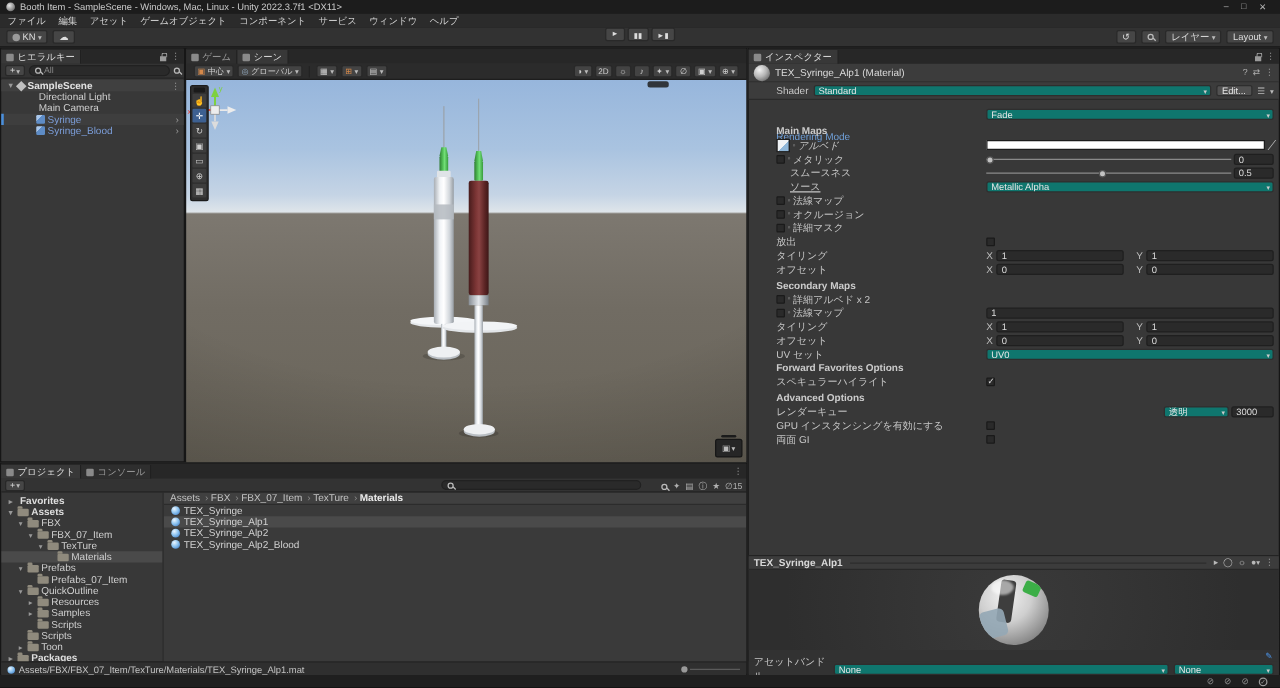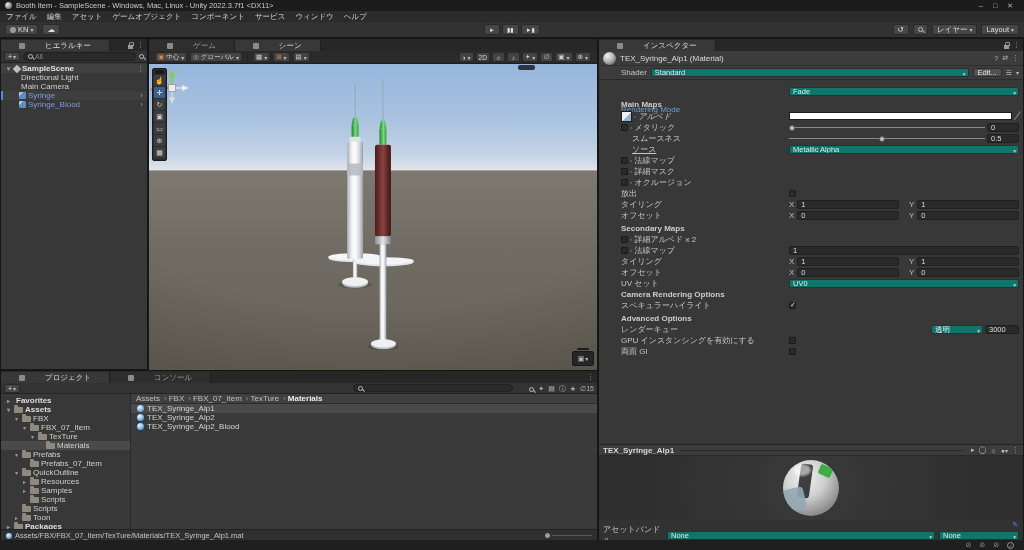--- a/index.html
+++ b/index.html
@@ -9,54 +9,54 @@
 
   
   .titlebar{position:absolute;top:0;left:0;right:0;height:11px;background:#1c1c1c;
             display:flex;align-items:center;gap:4px;padding:0 5px;font-size:7.5px;color:#c9c9c9;}
   .unity-logo{width:7px;height:7px;border-radius:50%;background:radial-gradient(circle at 35% 35%,#e8e8e8,#7a7a7a 70%,#4a4a4a);}
   .win-controls{margin-left:auto;display:flex;gap:10px;font-size:7px;color:#b5b5b5;padding-right:6px;}
   .menubar{position:absolute;top:11px;left:0;right:0;height:11px;background:#2b2b2b;
            display:flex;align-items:center;gap:10px;padding:0 6px;font-size:7.5px;color:#d4d4d4;}
   .menu-item{white-space:nowrap;}
   .toolbar{position:absolute;top:22px;left:0;right:0;height:16px;background:#323232;
-           border-bottom:1px solid #171717;display:flex;align-items:center;padding:0 5px;font-size:7.5px;}
+           border-bottom:1px solid #171717;display:flex;padding:0 5px;font-size:7.5px;}
   .tb-btn{background:#464646;border:1px solid #292929;border-radius:2px;height:11px;
           display:flex;align-items:center;gap:2px;padding:0 4px;color:#ddd;}
   .tb-left{display:flex;gap:4px;align-items:center;}
   .tb-center{position:absolute;left:50%;transform:translateX(-50%);display:flex;gap:2px;}
   .tb-center .tb-btn{min-width:15px;justify-content:center;font-size:6px;}
   .tb-right{margin-left:auto;display:flex;gap:4px;align-items:center;}
   .avatar-dot{width:6px;height:6px;border-radius:50%;background:#9a9a9a;}
   .caret{font-size:6px;color:#bbb;}
   .mag{position:relative;width:5px;height:5px;border:1px solid #bbb;border-radius:50%;display:inline-block;}
   .mag::after{content:"";position:absolute;width:3px;height:1px;background:#bbb;right:-3px;bottom:-1px;transform:rotate(45deg);}
 
   
   .panel{position:absolute;background:#383838;border:1px solid #161616;}
   .tabbar{height:12px;background:#272727;display:flex;align-items:flex-end;position:relative;}
-  .tab{height:11px;display:flex;align-items:center;gap:20px;padding:0 18px;font-size:7.5px;
+  .tab{height:11px;display:flex;align-items:center;gap:3px;padding:0 4px;font-size:7.5px;
        background:#2e2e2e;color:#9a9a9a;border-right:1px solid #202020;white-space:nowrap;}
   .tab.active{background:#383838;color:#dedede;}
   .tab-sq{width:6px;height:6px;background:#8a8a8a;border-radius:1px;flex:none;}
   .tab-tools{position:absolute;right:3px;top:2px;display:flex;gap:4px;align-items:center;color:#a8a8a8;font-size:7px;}
   .lock-icon{position:relative;width:5px;height:4px;background:#9a9a9a;display:inline-block;margin-top:3px;}
   .lock-icon::before{content:"";position:absolute;top:-3px;left:0.5px;width:3px;height:3px;
                      border:1px solid #9a9a9a;border-bottom:none;border-radius:2px 2px 0 0;}
   .dots{color:#aaa;font-size:7px;}
 
   
   .hierarchy{left:0;top:38px;width:148px;height:332px;}
   .h-toolbar{height:12px;background:#333;display:flex;align-items:center;gap:3px;padding:0 3px;border-bottom:1px solid #242424;}
   .add-btn{background:#464646;border:1px solid #282828;border-radius:2px;height:9px;padding:0 3px;
            display:flex;align-items:center;gap:1px;font-size:7px;color:#ddd;}
   .searchbox{flex:1;height:9px;background:#2a2a2a;border:1px solid #212121;border-radius:5px;
              display:flex;align-items:center;gap:2px;padding:0 4px;font-size:7px;color:#888;}
   .h-rows{padding-top:1px;}
-  .h-row{position:relative;height:9px;display:flex;align-items:center;gap:2px;font-size:8px;color:#cfcfcf;padding-left:18px;}
+  .h-row{position:relative;height:9px;display:flex;align-items:center;gap:2px;font-size:8px;color:#cfcfcf;padding-left:28px;}
   .h-row .tri{width:7px;color:#999;font-size:6px;text-align:center;flex:none;}
   .scene-row{background:#404040;padding-left:4px;}
   .scene-row .h-label{font-weight:bold;color:#e2e2e2;}
   .h-row .h-arrow{margin-left:auto;padding-right:4px;color:#9a9a9a;}
   .h-row .dots{margin-left:auto;padding-right:3px;}
   .h-row.prefab .h-label{color:#7c9eda;}
   .h-row.selected{background:#3e3e3e;}
   .h-row.selected::before{content:"";position:absolute;left:0;top:0;bottom:0;width:2px;background:#4a8fdc;}
   .unity-icon{width:6px;height:6px;background:#c0c0c0;transform:rotate(45deg);flex:none;}
   .light-icon{color:#e3d66a;font-size:7px;flex:none;line-height:6px;}
@@ -564,29 +564,29 @@
           <span class="checkbox"></span>
           <span class="slotdot">◦</span>
           <span>法線マップ</span>
         </span>
         <div class="insp-field"></div>
       </div>
       <div class="insp-row">
         <span class="insp-lbl">
           <span class="checkbox"></span>
           <span class="slotdot">◦</span>
-          <span>詳細マスク</span>
+          <span>オクルージョン</span>
         </span>
         <div class="insp-field"></div>
       </div>
       <div class="insp-row">
         <span class="insp-lbl">
           <span class="checkbox"></span>
           <span class="slotdot">◦</span>
-          <span>オクルージョン</span>
+          <span>詳細マスク</span>
         </span>
         <div class="insp-field"></div>
       </div>
 
       <div class="insp-row">
         <span class="insp-lbl">
             <span>放出</span>
           </span>
         <div class="insp-field">
             <span class="checkbox"></span>
@@ -662,21 +662,21 @@
       </div>
       <div class="insp-row">
         <span class="insp-lbl">
             <span>UV セット</span>
           </span>
         <div class="insp-field">
             <span class="dropdown">UV0</span>
           </div>
       </div>
 
-      <div class="sec" style="height:11px;">Camera Rendering Options</div>
+      <div class="sec" style="height:11px;">Forward Favorites Options</div>
       <div class="insp-row">
         <span class="insp-lbl">
             <span>スペキュラーハイライト</span>
           </span>
         <div class="insp-field">
             <span class="checkbox checked"></span>
           </div>
       </div>
 
       <div class="sec">Advanced Options</div>
@@ -881,20 +881,24 @@
         <div class="crumbs">
 
         <span class="crumb">Assets</span>
             <span class="crumb">FBX</span>
             <span class="crumb">FBX_07_Item</span>
             <span class="crumb">TexTure</span>
             <span class="crumb">Materials</span>
           </div>
         <div>
 
+            <div class="f-row">
+              <span class="mat-icon"></span>
+              <span>TEX_Syringe</span>
+            </div>
 
             <div class="f-row selected">
               <span class="mat-icon"></span>
               <span>TEX_Syringe_Alp1</span>
             </div>
 
             <div class="f-row">
               <span class="mat-icon"></span>
               <span>TEX_Syringe_Alp2</span>
             </div>

